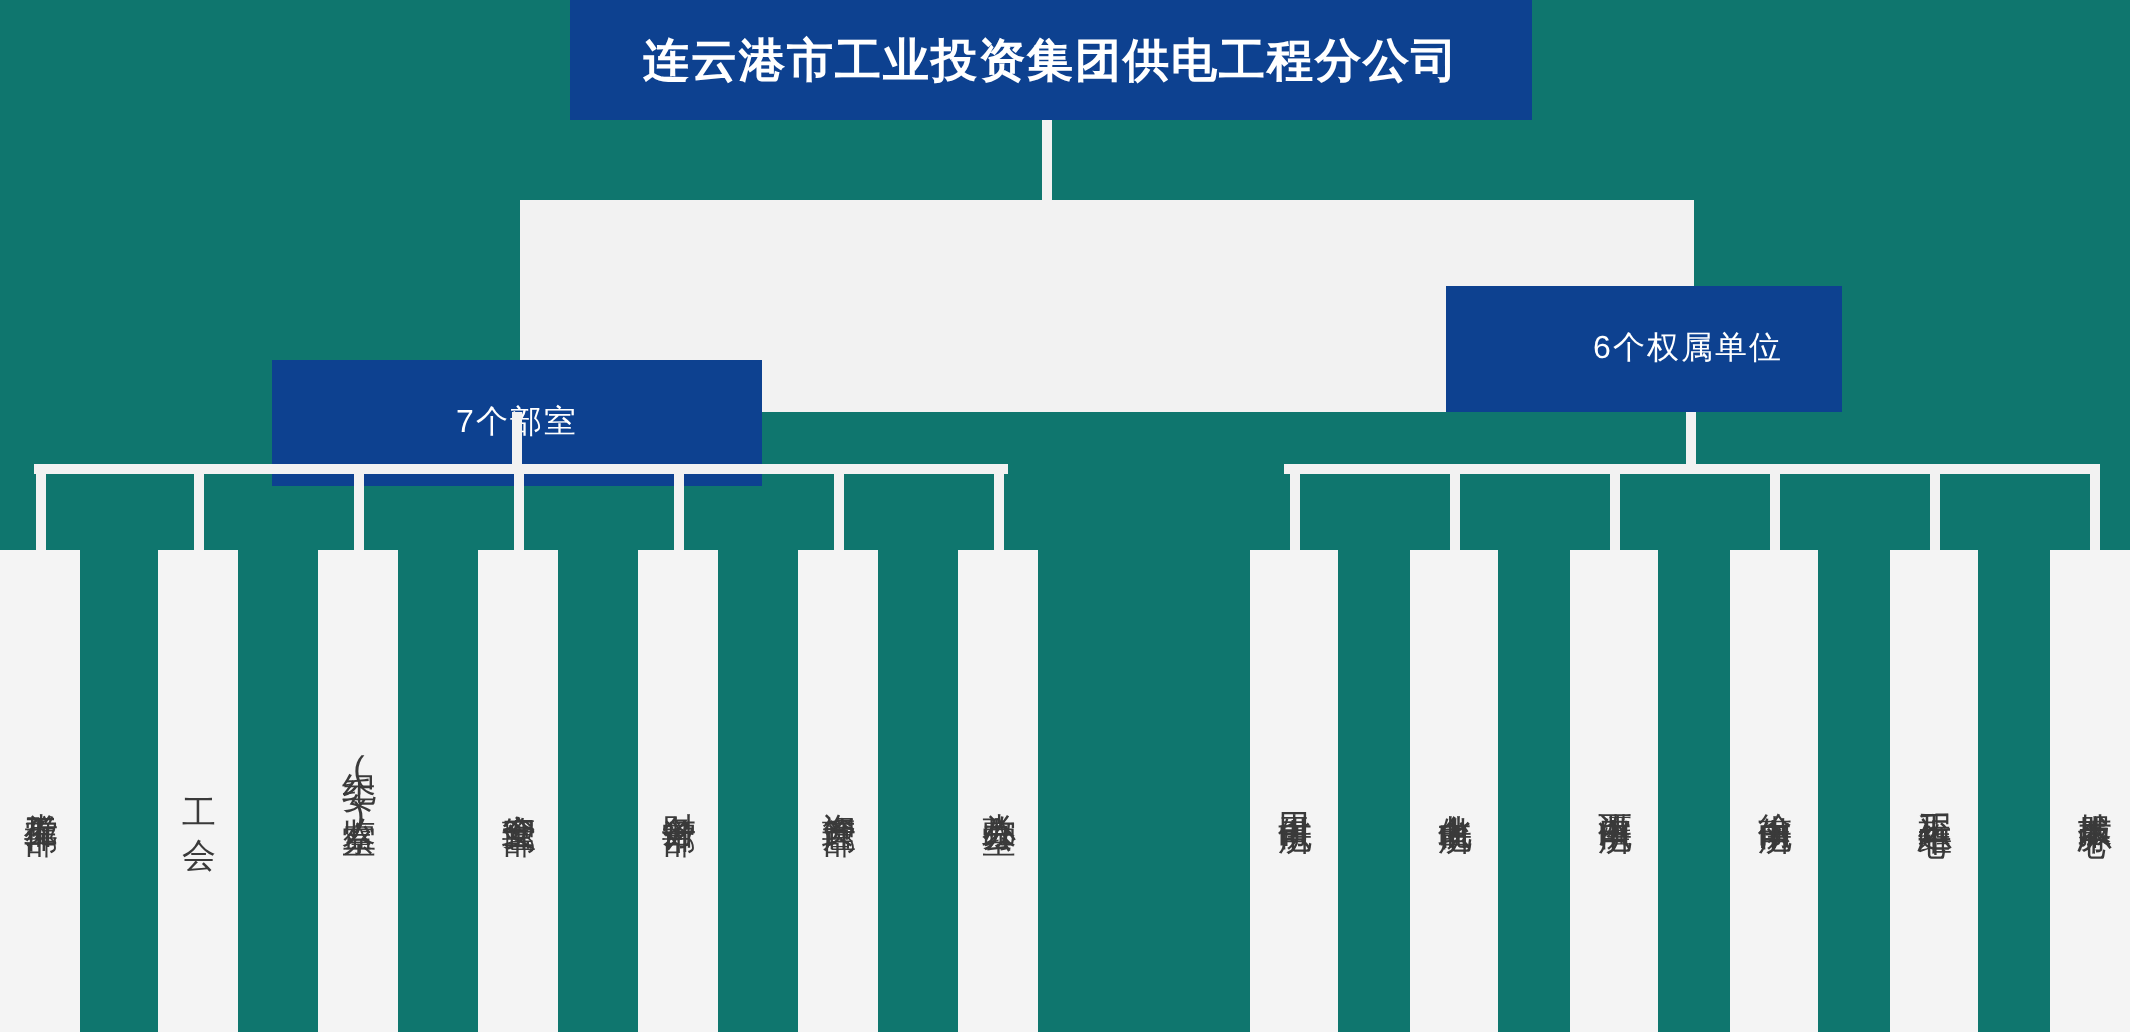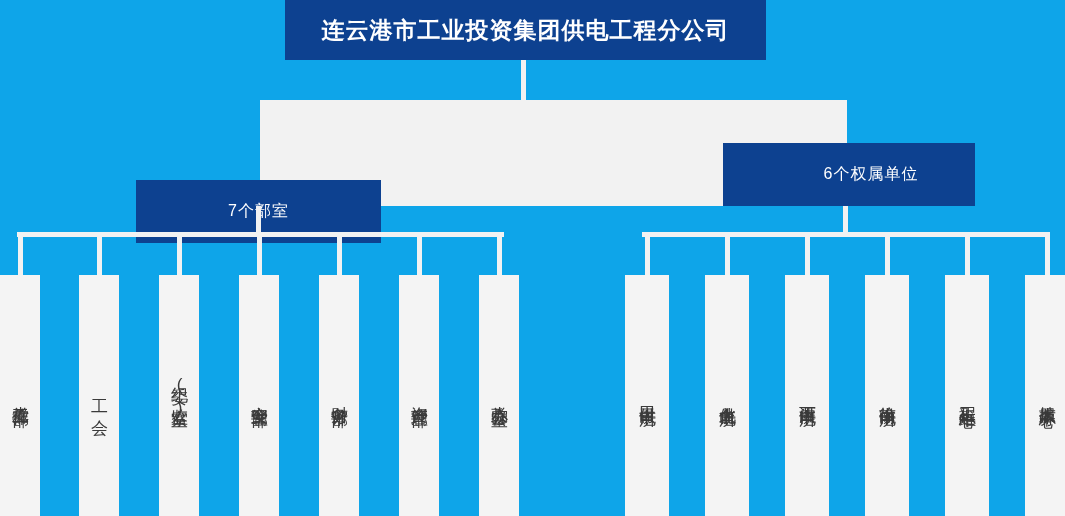--- a/index.html
+++ b/index.html
@@ -9,21 +9,21 @@
   }
   body {
     font-family: "Liberation Sans", "DejaVu Sans", sans-serif;
   }
 
   #org-chart {
     position: relative;
     width: 1065px;
     height: 516px;
     overflow: hidden;
-    background: #0ea5e9;
+    background: #0f766e;
   }
 
   
   .blue-box {
     position: absolute;
     background: #0d4190;
     color: #ffffff;
     display: flex;
     align-items: center;
     justify-content: center;
@@ -45,21 +45,21 @@
     top: 143px;
     width: 245px;
     height: 63px;
     font-size: 16px;
     margin-top: 37px;
   }
 
   #unit-group-box {
     left: 723px;
     top: 143px;
-    width: 252px;
+    width: 198px;
     height: 63px;
     font-size: 16px;
     padding-left: 44px;
   }
 
   
   .conn {
     position: absolute;
     background: #f2f2f2;
   }

